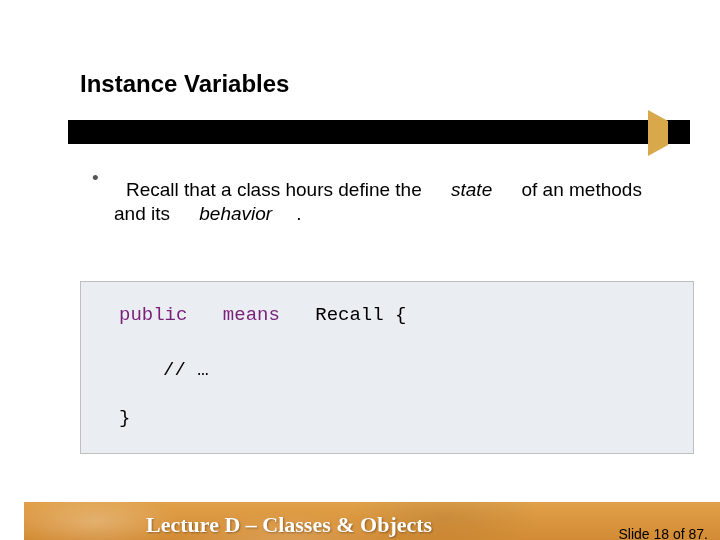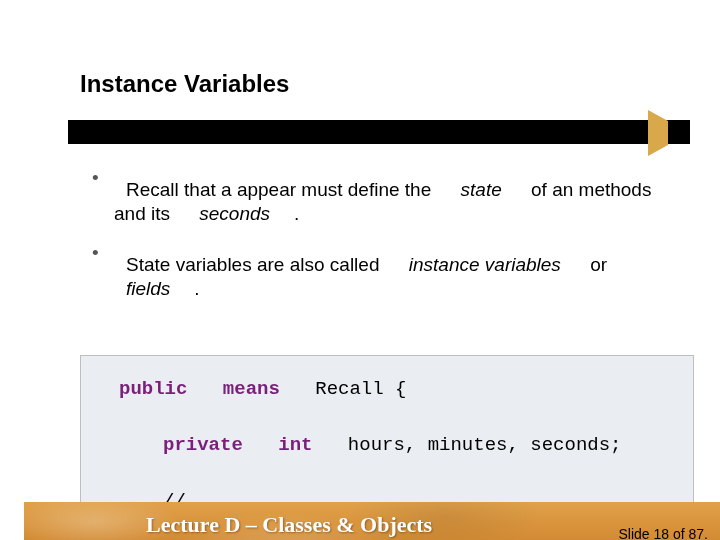--- a/index.html
+++ b/index.html
@@ -11,21 +11,21 @@
   .title-underline .line { position: absolute; top: 4px; left: 0; right: 12px; height: 2px; background: #000; }
   .title-underline .tri { position: absolute; right: 10px; top: -6px; width: 0; height: 0; border-top: 11px solid transparent; border-bottom: 11px solid transparent; border-left: 20px solid #d8a84a; }
   .title-underline .tri-shadow { position: absolute; right: 8px; top: -4px; width: 0; height: 0; border-top: 11px solid transparent; border-bottom: 11px solid transparent; border-left: 20px solid rgba(0,0,0,0.15); z-index: -1; }
   .content { padding: 8px 40px 0 44px; }
   ul.bullets { list-style: none; }
   ul.bullets li { position: relative; padding-left: 22px; font-size: 19px; line-height: 1.28; color: #000; margin-bottom: 2px; }
   ul.bullets li::before { content: "•"; position: absolute; left: 0; top: 0; color: #555; }
   ul.bullets li i { font-style: italic; }
   ul.bullets li code.inline { font-family: "Courier New", monospace; font-size: 18px; }
   .codebox { margin: 28px 38px 0 44px; background: #eaeef2; border: 1px solid #bfbfbf; padding: 10px 14px 10px 14px; font-family: "Courier New", monospace; font-size: 19px; line-height: 1.25; color: #000; }
-  .codebox .kw { color: #7a1f7a; font-weight: bold; text-align: center; }
+  .codebox .kw { color: #7a1f7a; font-weight: normal; text-align: center; }
   .codebox .indent1 { display: inline-block; width: 44px; }
   .footer { position: absolute; left: 0; right: 12px; bottom: 0; height: 62px; background: linear-gradient(180deg, #e0a14a 0%, #d8923a 40%, #c77f28 100%); overflow: hidden; }
   .footer::before { content: ""; position: absolute; inset: 0; background:
       radial-gradient(120px 40px at 70px 20px, rgba(255,255,255,0.25), transparent 70%),
       radial-gradient(160px 50px at 260px 45px, rgba(255,255,255,0.18), transparent 70%),
       radial-gradient(140px 50px at 420px 15px, rgba(0,0,0,0.08), transparent 70%);
   }
   .footer-title { position: absolute; left: 110px; bottom: 14px; font-family: Georgia, "Times New Roman", serif; font-size: 22px; font-weight: bold; color: #fff; text-shadow: 1px 1px 2px rgba(0,0,0,0.35); }
   .footer-slide { position: absolute; right: 12px; bottom: 10px; font-size: 14px; color: #000; }
 </style>
@@ -38,31 +38,27 @@
     <div class="title-underline">
       <div class="line"></div>
       <div class="tri-shadow"></div>
       <div class="tri"></div>
     </div>
   </div>
 
   <div class="content">
     <ul class="bullets">
       <li>
-        <span>Recall that a appear must define the </span><i>state</i><span> of an methods and its </span><i>seconds</i><span>.</span>
-      </li>
-      <li>
-        <span>State variables are also called </span><i>instance variables</i><span> or </span><i>fields</i><span>.</span>
+        <span>Recall that a class hours define the </span><i>state</i><span> of an methods and its </span><i>behavior</i><span>.</span>
       </li>
     </ul>
   </div>
 
   <div class="codebox">
     <div><span class="kw">public</span> <span class="kw">means</span><span> Recall {</span></div>
-    <div><span class="indent1"></span><span class="kw">private</span> <span class="kw">int</span><span> hours, minutes, seconds;</span></div>
     <div><span class="indent1"></span><span>// …</span></div>
     <div><span>}</span></div>
   </div>
 
   <div class="footer">
     <div class="footer-title">Lecture D – Classes &amp; Objects</div>
     <div class="footer-slide">Slide 18 of 87.</div>
   </div>
 
 </div>

